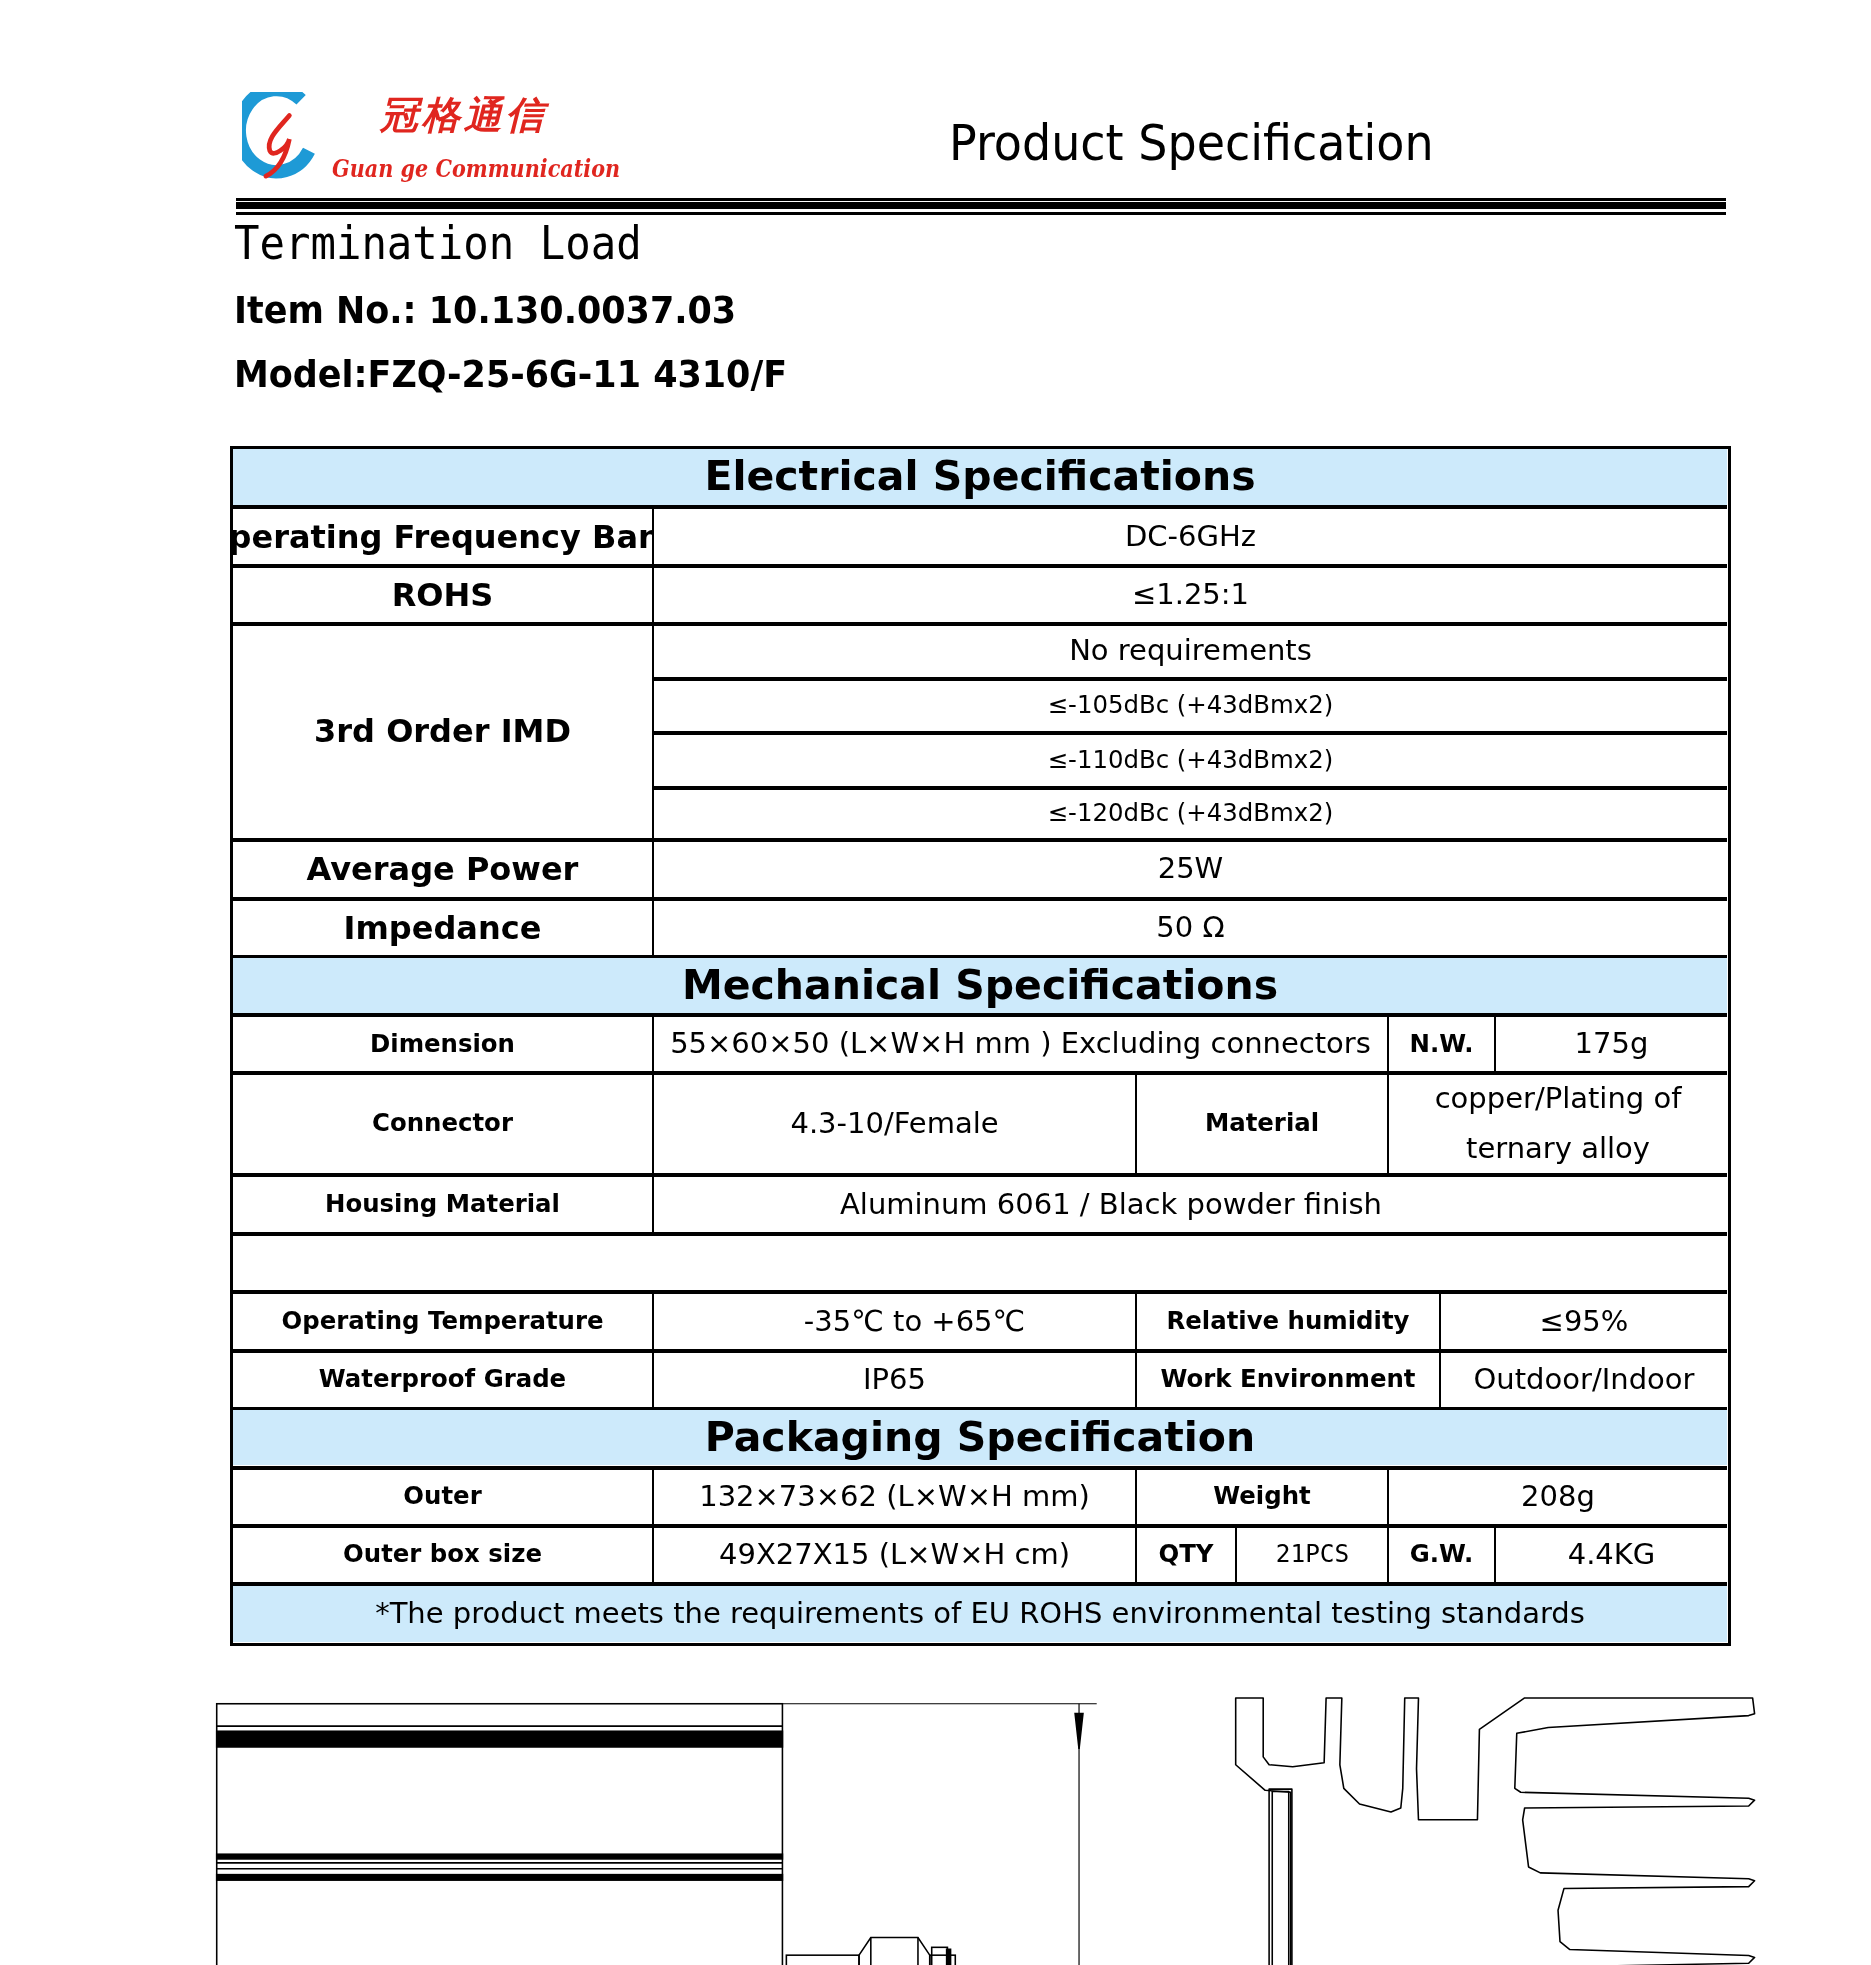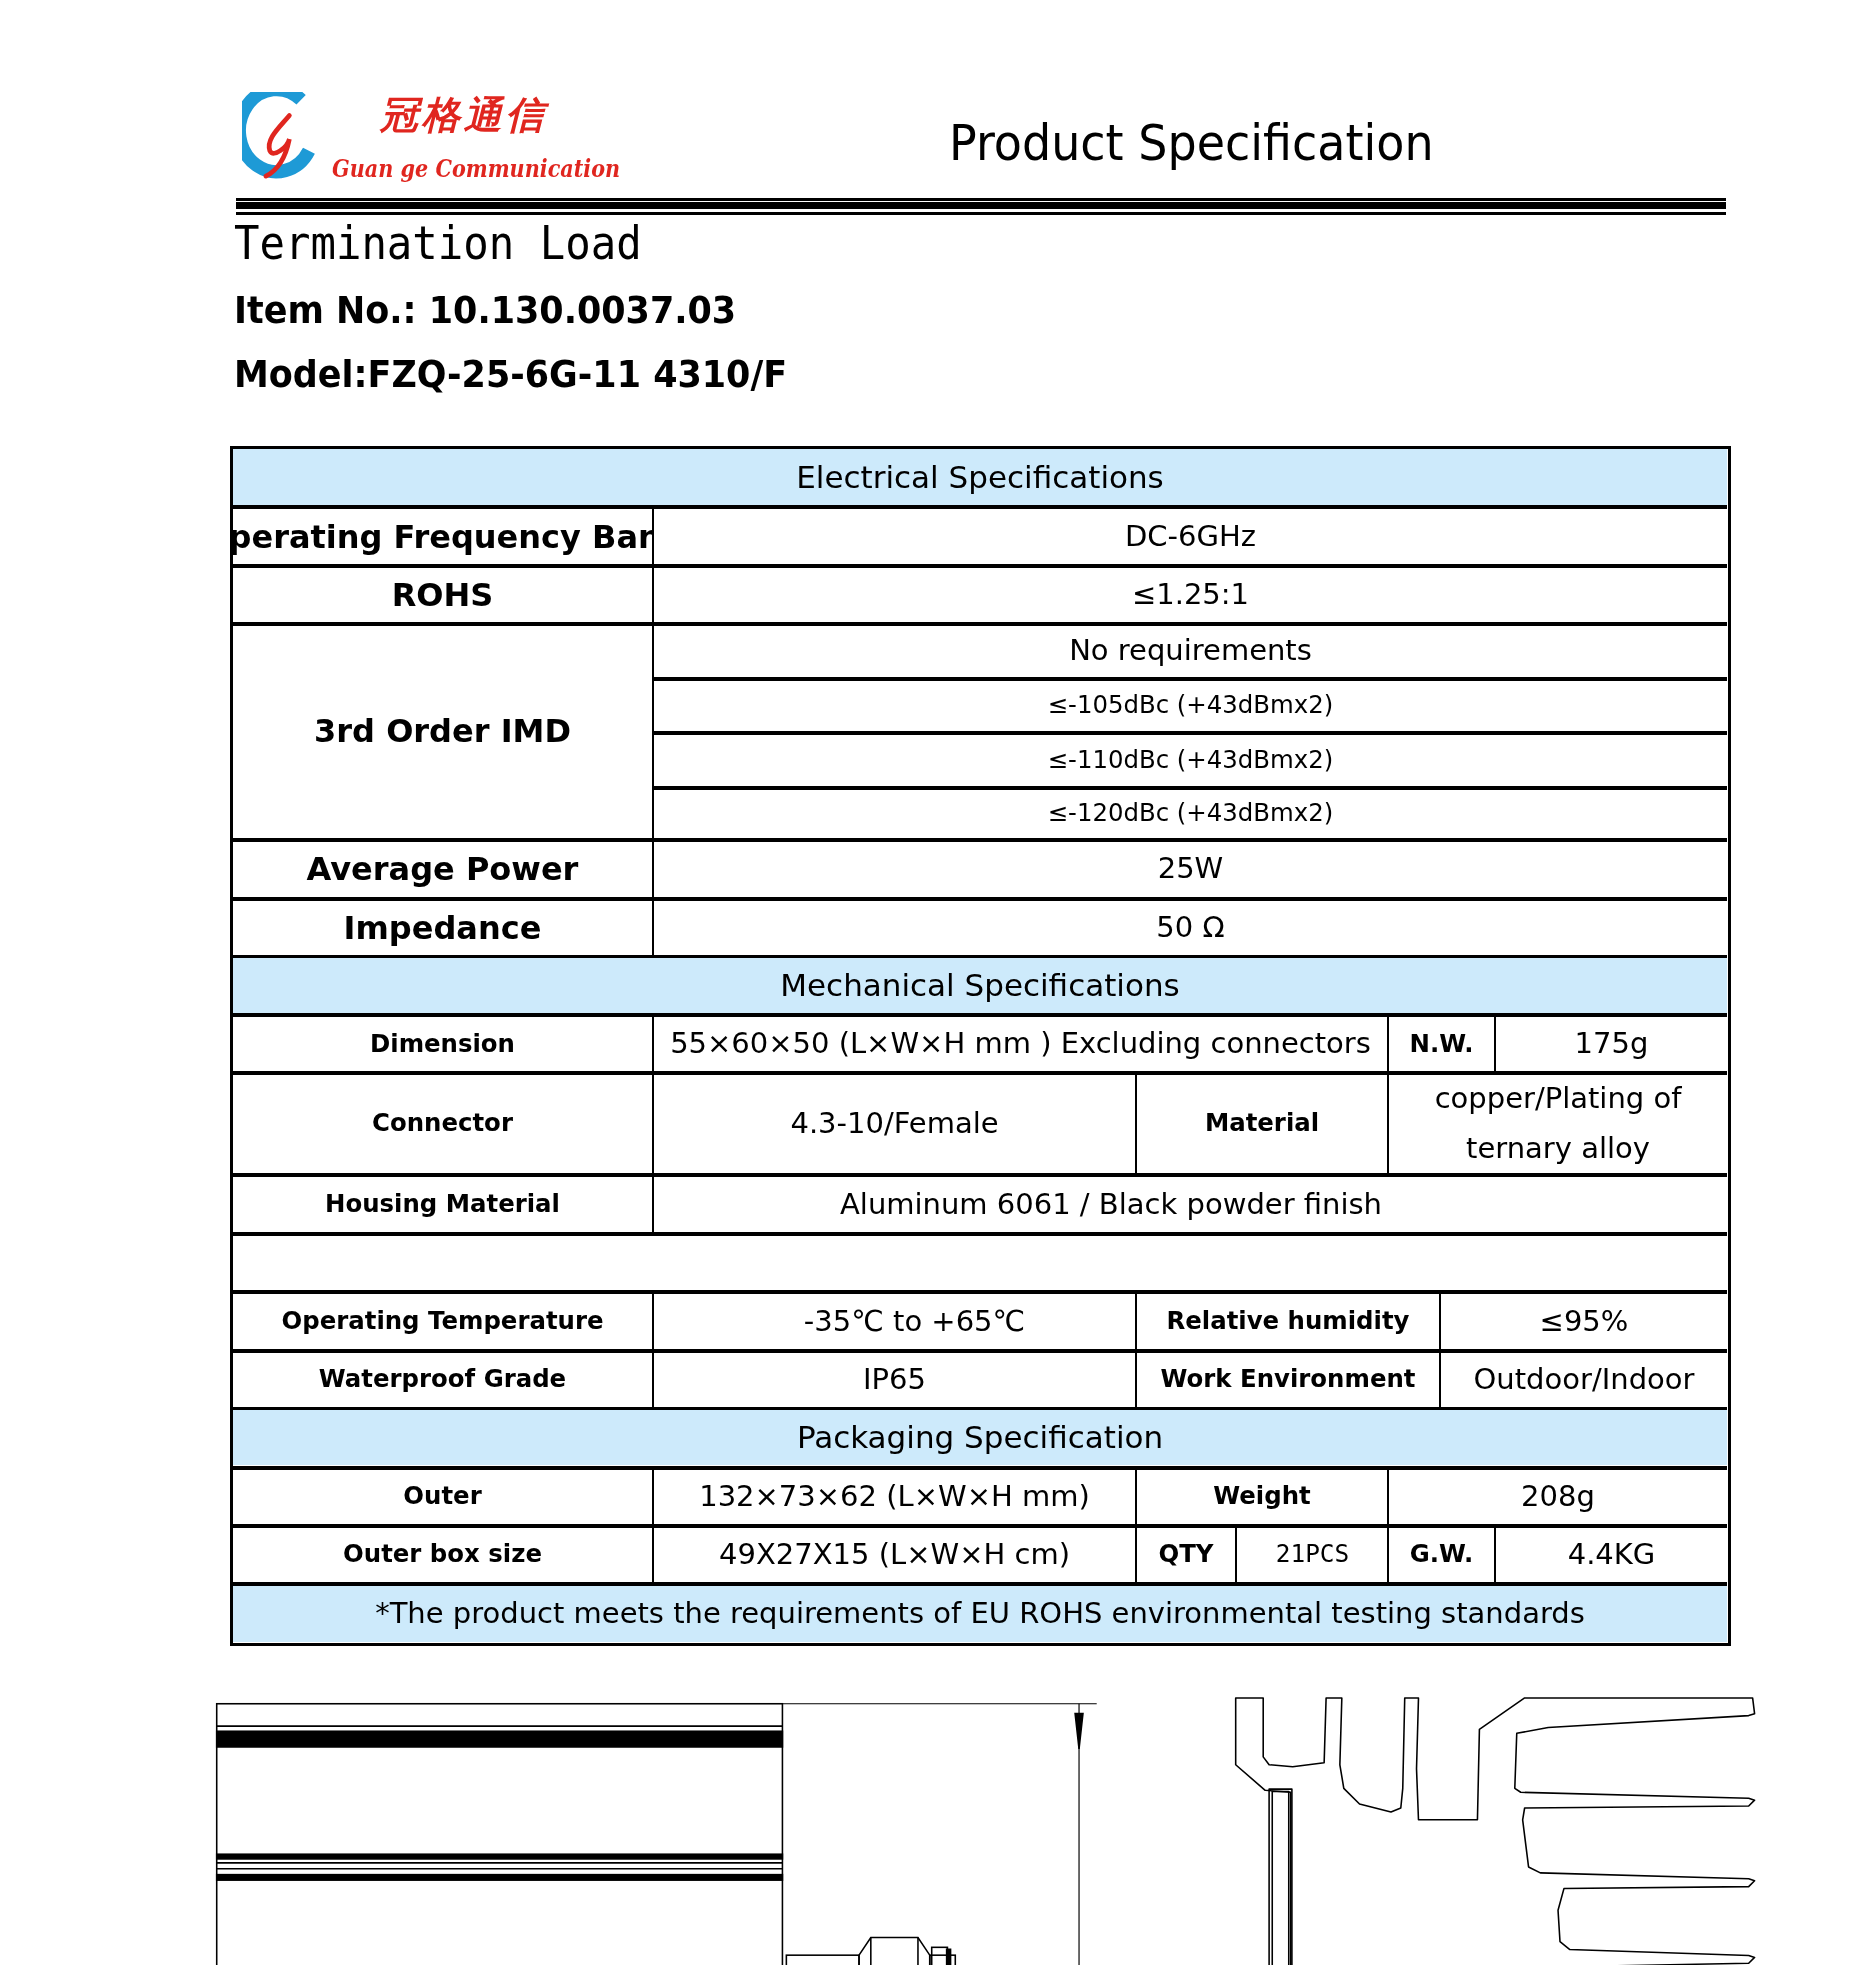--- a/index.html
+++ b/index.html
@@ -14,21 +14,21 @@
   .rule { left:236px; width:1490px; background:#000; }
   .product-title { left:234px; top:220px; font-family:"DejaVu Sans Mono", monospace; font-size:46px; white-space:nowrap; line-height:1; transform:scaleX(0.92); transform-origin:left; }
   .item-no { left:234px; top:291px; font-size:38px; font-weight:bold; white-space:nowrap; line-height:1; transform:scaleX(0.92); transform-origin:left; }
   .model { left:234px; top:355px; font-size:38px; font-weight:bold; white-space:nowrap; line-height:1; transform:scaleX(0.92); transform-origin:left; }
 
   
   .spec { left:230px; top:446px; width:1501px; height:1200px; border:3.5px solid #000; box-sizing:border-box; }
   .cell { position:absolute; box-sizing:border-box; display:flex; align-items:center; justify-content:center; text-align:center; font-size:29px; line-height:1.5; overflow:hidden; white-space:nowrap; }
   .cell.b { font-weight:bold; font-size:32px; }
   .cell.sm { font-size:24.4px; }
-  .hdr { background:#cdeafb; font-weight:normal; font-size:31px; }
+  .hdr { background:#cdeafb; font-weight:bold; font-size:41px; }
   .hl { position:absolute; background:#000; height:3.5px; }
   .vl { position:absolute; background:#000; width:2.4px; }
 </style>
 </head>
 <body>
 
 <div class="abs logo">
   <svg class="abs logo-ring" viewBox="0 0 210 230" width="83" height="90">
     <path d="M150 20 A95 105 0 1 0 170 150" fill="none" stroke="#1e9ad6" stroke-width="34" stroke-linecap="butt"></path>
     <path d="M120 60 C95 90 60 120 70 150 C80 170 115 140 120 120 C110 170 90 200 60 215" fill="none" stroke="#e0261f" stroke-width="12" stroke-linecap="round"></path>

